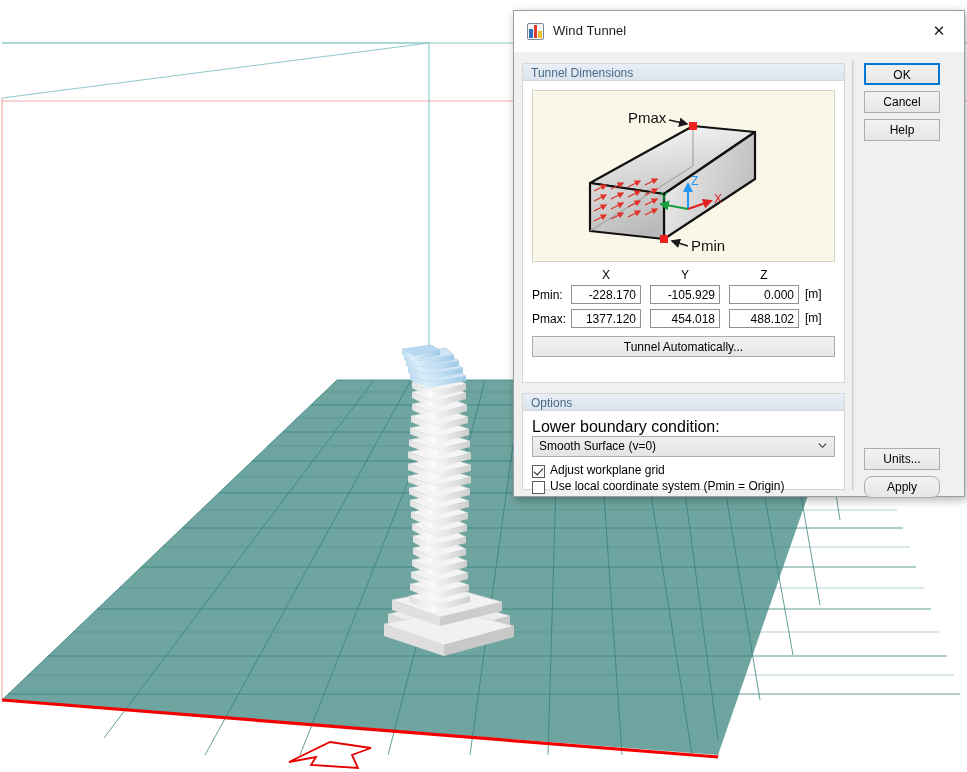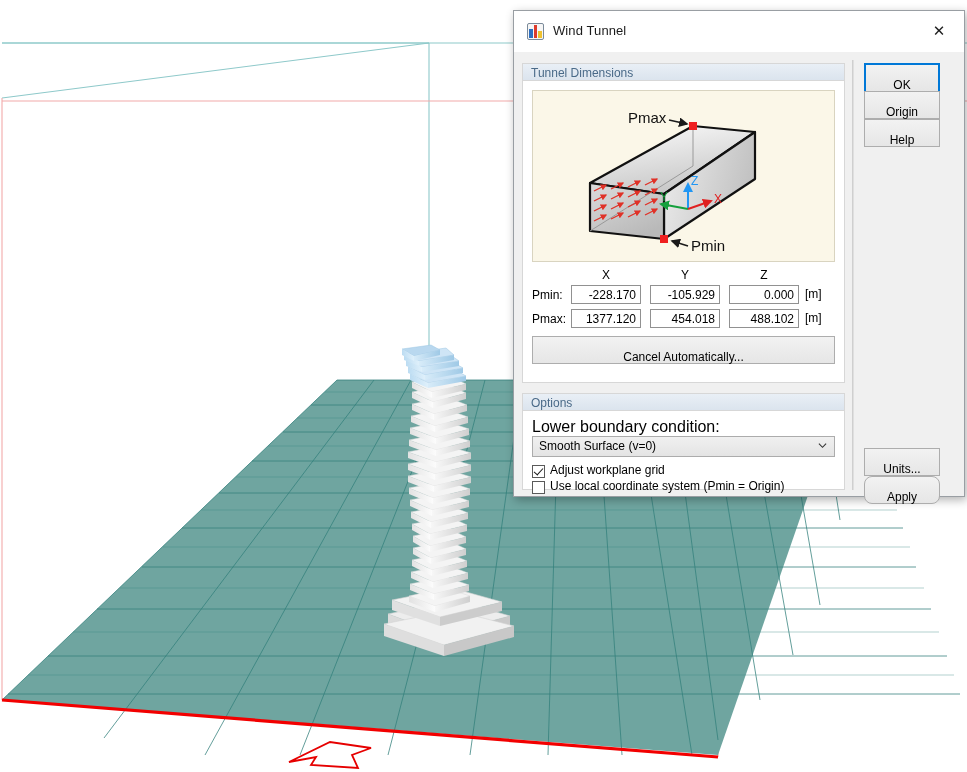--- a/index.html
+++ b/index.html
@@ -188,21 +188,21 @@
   #unit-max { top: 247px; }
 
   .btn {
     background: linear-gradient(to bottom, #f2f2f2 0%, #e6e6e6 100%);
     border: 1px solid #adadad;
     font-family: "Liberation Sans", sans-serif;
     font-size: 12px;
     color: #000;
     box-sizing: border-box;
     cursor: pointer;
-    padding: 13px;
+    padding: 3px;
   }
 
   #btn-adjust {
     position: absolute;
     left: 9px; top: 272px;
     width: 303px; height: 21px;
   }
 
   
   #lbl-lower {
@@ -592,21 +592,21 @@
       <input class="numfield r-min c-y" type="text" value="-105.929" style="">
       <input class="numfield r-min c-z" type="text" value="0.000" style="">
       <div class="unit" id="unit-min">[m]</div>
 
       <div class="row-label" id="lbl-pmax">Pmax:</div>
       <input class="numfield r-max c-x" type="text" value="1377.120" style="">
       <input class="numfield r-max c-y" type="text" value="454.018" style="">
       <input class="numfield r-max c-z" type="text" value="488.102" style="">
       <div class="unit" id="unit-max">[m]</div>
 
-      <button class="btn" id="btn-adjust">Cancel Automatically...</button>
+      <button class="btn" id="btn-adjust">Tunnel Automatically...</button>
     </div>
 
     <div class="groupbox" id="gb-options">
       <div class="gb-header">Options</div>
 
       <div id="lbl-lower">Lower boundary condition:</div>
 
       <div id="combo-lower">
         <span class="combo-text">Smooth Surface (v=0)</span>
         <svg class="chev" viewBox="0 0 10 10">
@@ -619,18 +619,18 @@
         <span class="ck-label">Adjust workplane grid</span>
       </div>
 
       <div class="checkrow" id="chk-local-row">
         <span class="checkbox"></span>
         <span class="ck-label">Use local coordinate system (Pmin = Origin)</span>
       </div>
     </div>
 
     <button class="btn side-btn" id="btn-ok">OK</button>
-    <button class="btn side-btn" id="btn-cancel">Origin</button>
+    <button class="btn side-btn" id="btn-cancel">Cancel</button>
     <button class="btn side-btn" id="btn-help">Help</button>
     <button class="btn side-btn" id="btn-units">Units...</button>
     <button class="btn side-btn" id="btn-apply">Apply</button>
   </div>
 </div>
 
 </body></html>

